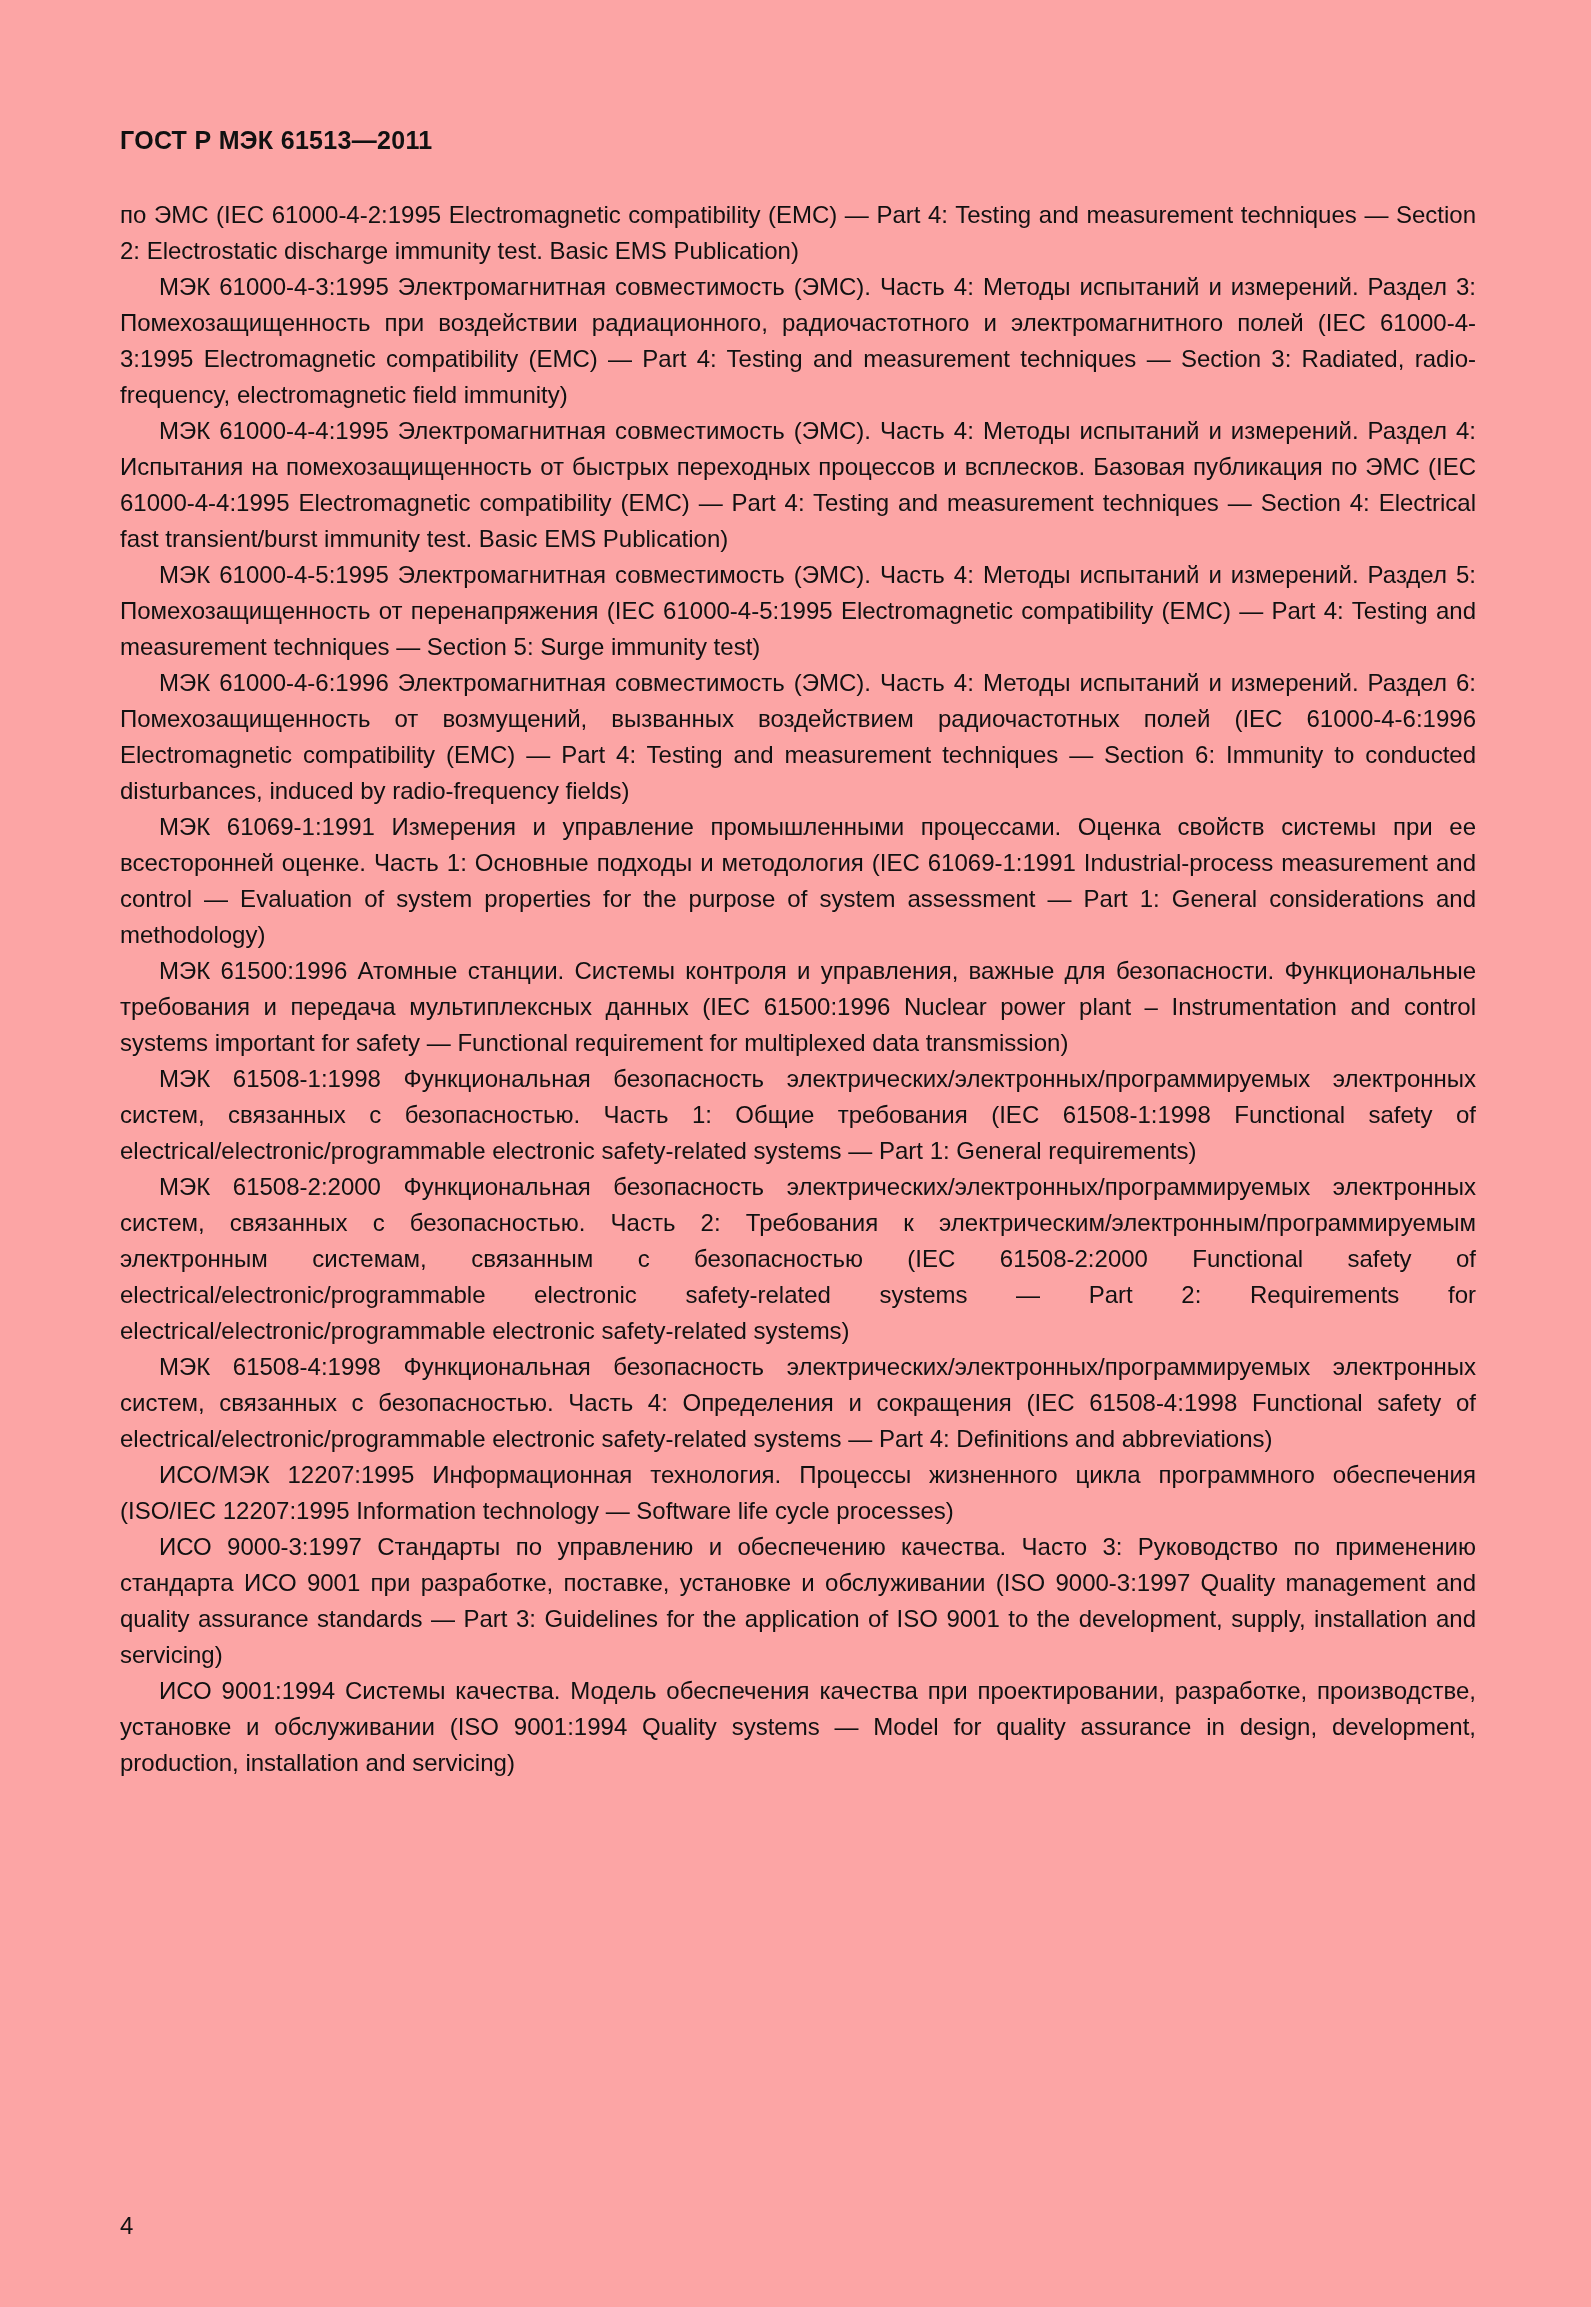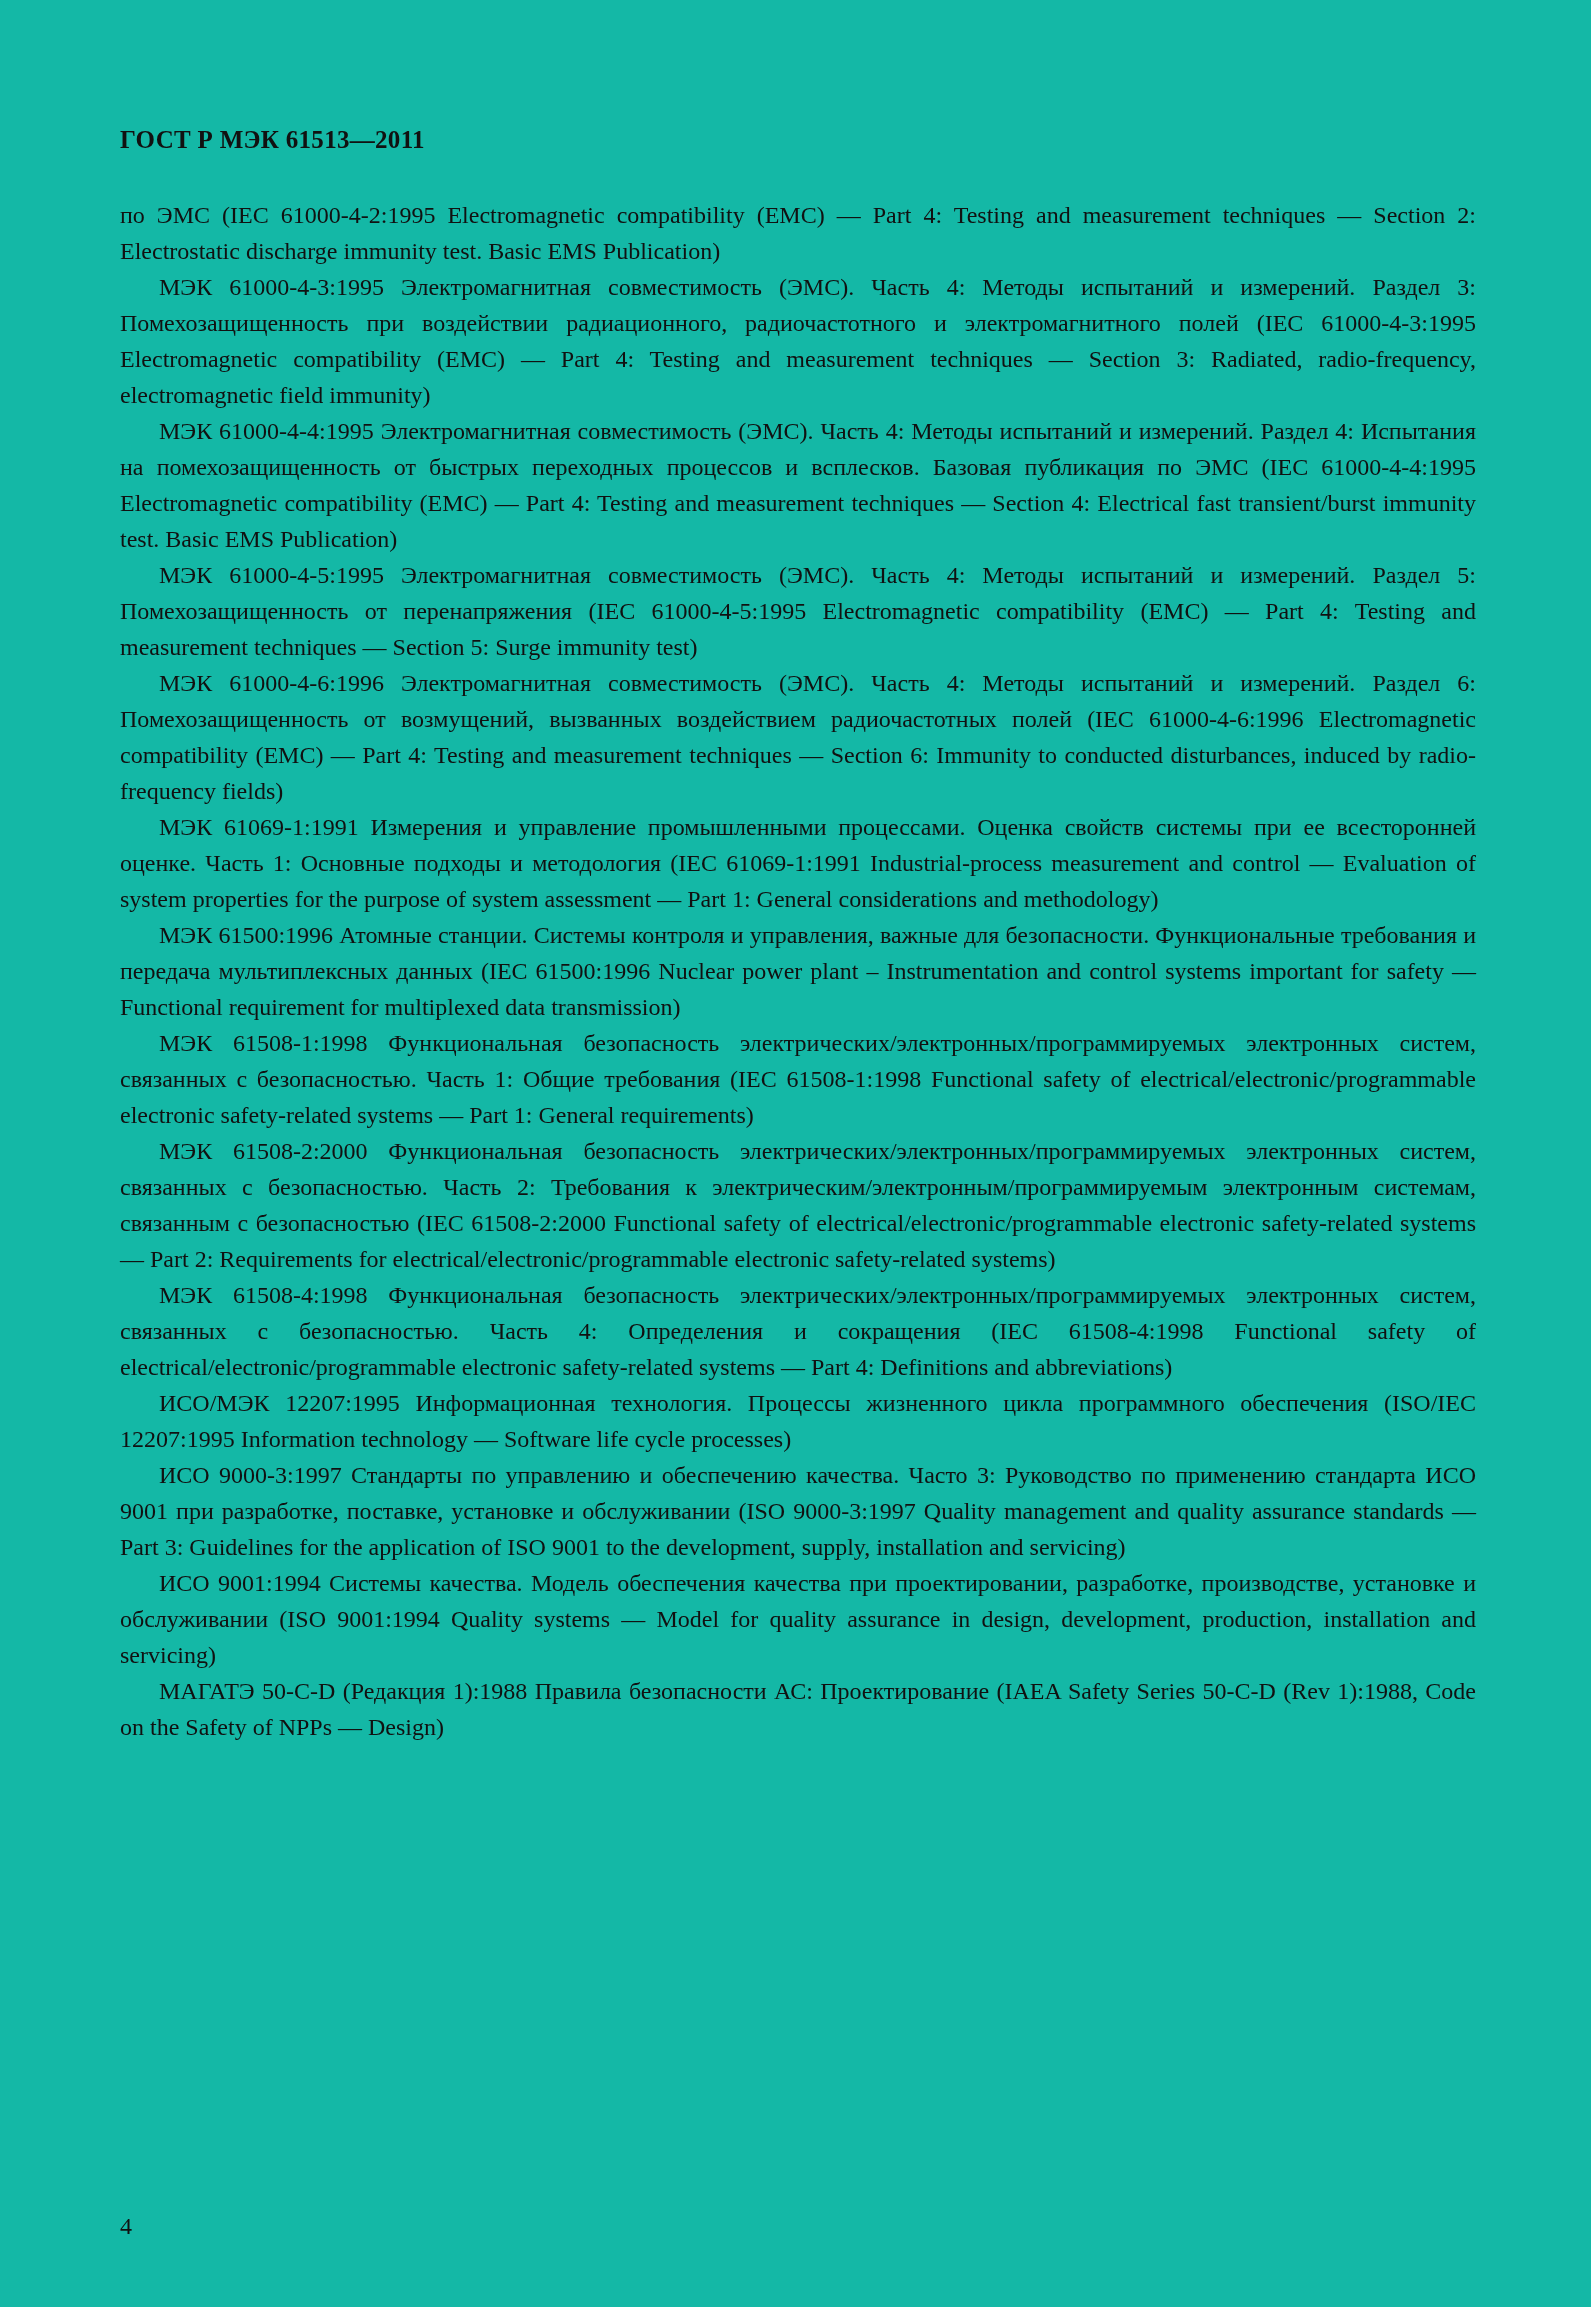--- a/index.html
+++ b/index.html
@@ -4,24 +4,24 @@
 <style>
   html, body {
     margin: 0;
     padding: 0;
     background: #ffffff;
   }
   .page {
     position: relative;
     width: 1591px;
     height: 2307px;
-    background: #14b8a6;
+    background: #fca5a5;
     box-sizing: border-box;
     padding: 125px 115px 0 120px;
-    font-family: Liberation Serif, serif;
+    font-family: Liberation Sans, sans-serif;
     color: #111111;
   }
   .doc-header {
     font-size: 25px;
     font-weight: bold;
     line-height: 30px;
     letter-spacing: 0.3px;
   }
   .doc-body {
     margin-top: 42px;
@@ -60,19 +60,18 @@
     <p>МЭК 61000-4-5:1995 Электромагнитная совместимость (ЭМС). Часть 4: Методы испытаний и измерений. Раздел 5: Помехозащищенность от перенапряжения (IEC 61000-4-5:1995 Electromagnetic compatibility (EMC) — Part 4: Testing and measurement techniques — Section 5: Surge immunity test)</p>
     <p>МЭК 61000-4-6:1996 Электромагнитная совместимость (ЭМС). Часть 4: Методы испытаний и измерений. Раздел 6: Помехозащищенность от возмущений, вызванных воздействием радиочастотных полей (IEC 61000-4-6:1996 Electromagnetic compatibility (EMC) — Part 4: Testing and measurement techniques — Section 6: Immunity to conducted disturbances, induced by radio-frequency fields)</p>
     <p>МЭК 61069-1:1991 Измерения и управление промышленными процессами. Оценка свойств системы при ее всесторонней оценке. Часть 1: Основные подходы и методология (IEC 61069-1:1991 Industrial-process measurement and control — Evaluation of system properties for the purpose of system assessment — Part 1: General considerations and methodology)</p>
     <p>МЭК 61500:1996 Атомные станции. Системы контроля и управления, важные для безопасности. Функциональные требования и передача мультиплексных данных (IEC 61500:1996 Nuclear power plant – Instrumentation and control systems important for safety — Functional requirement for multiplexed data transmission)</p>
     <p>МЭК 61508-1:1998 Функциональная безопасность электрических/электронных/программируемых электронных систем, связанных с безопасностью. Часть 1: Общие требования (IEC 61508-1:1998 Functional safety of electrical/electronic/programmable electronic safety-related systems — Part 1: General requirements)</p>
     <p>МЭК 61508-2:2000 Функциональная безопасность электрических/электронных/программируемых электронных систем, связанных с безопасностью. Часть 2: Требования к электрическим/электронным/программируемым электронным системам, связанным с безопасностью (IEC 61508-2:2000 Functional safety of electrical/electronic/programmable electronic safety-related systems — Part 2: Requirements for electrical/electronic/programmable electronic safety-related systems)</p>
     <p>МЭК 61508-4:1998 Функциональная безопасность электрических/электронных/программируемых электронных систем, связанных с безопасностью. Часть 4: Определения и сокращения (IEC 61508-4:1998 Functional safety of electrical/electronic/programmable electronic safety-related systems — Part 4: Definitions and abbreviations)</p>
     <p>ИСО/МЭК 12207:1995 Информационная технология. Процессы жизненного цикла программного обеспечения (ISO/IEC 12207:1995 Information technology — Software life cycle processes)</p>
     <p>ИСО 9000-3:1997 Стандарты по управлению и обеспечению качества. Часто 3: Руководство по применению стандарта ИСО 9001 при разработке, поставке, установке и обслуживании (ISO 9000-3:1997 Quality management and quality assurance standards — Part 3: Guidelines for the application of ISO 9001 to the development, supply, installation and servicing)</p>
     <p>ИСО 9001:1994 Системы качества. Модель обеспечения качества при проектировании, разработке, производстве, установке и обслуживании (ISO 9001:1994 Quality systems — Model for quality assurance in design, development, production, installation and servicing)</p>
-    <p>МАГАТЭ 50-C-D (Редакция 1):1988 Правила безопасности АС: Проектирование (IAEA Safety Series 50-C-D (Rev 1):1988, Code on the Safety of NPPs — Design)</p>
   </div>
 
   <div class="page-number">4</div>
 
 </div>
 
 
 </body></html>

